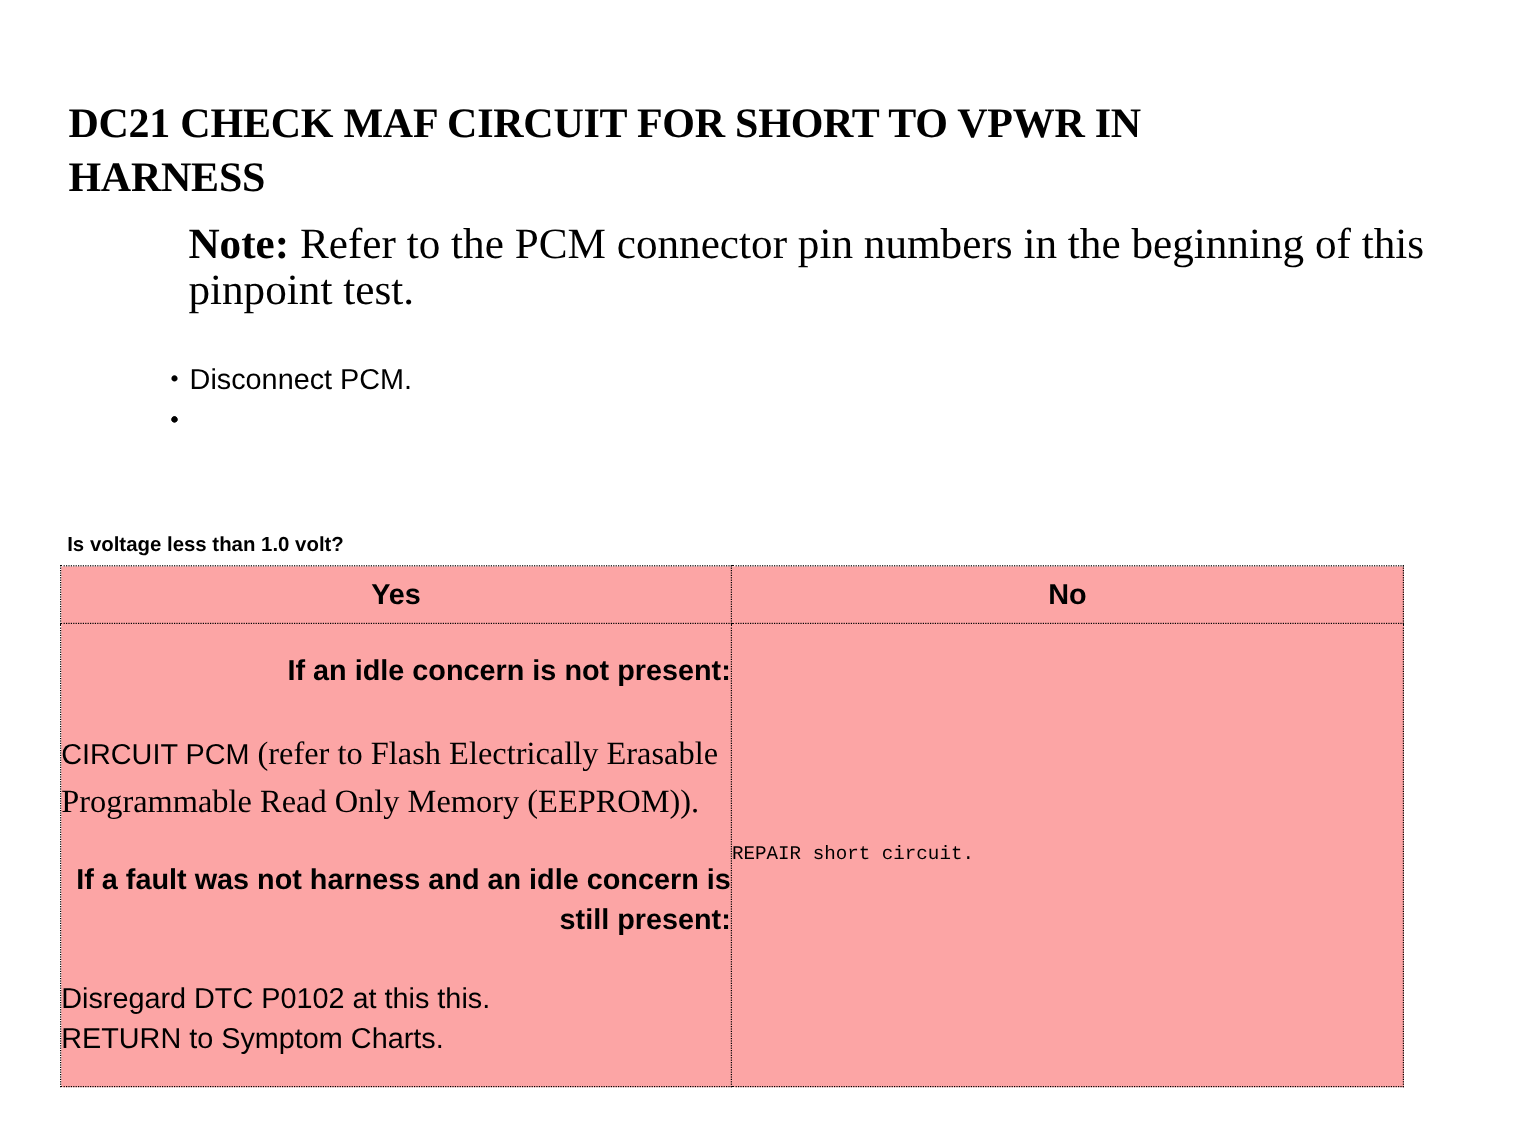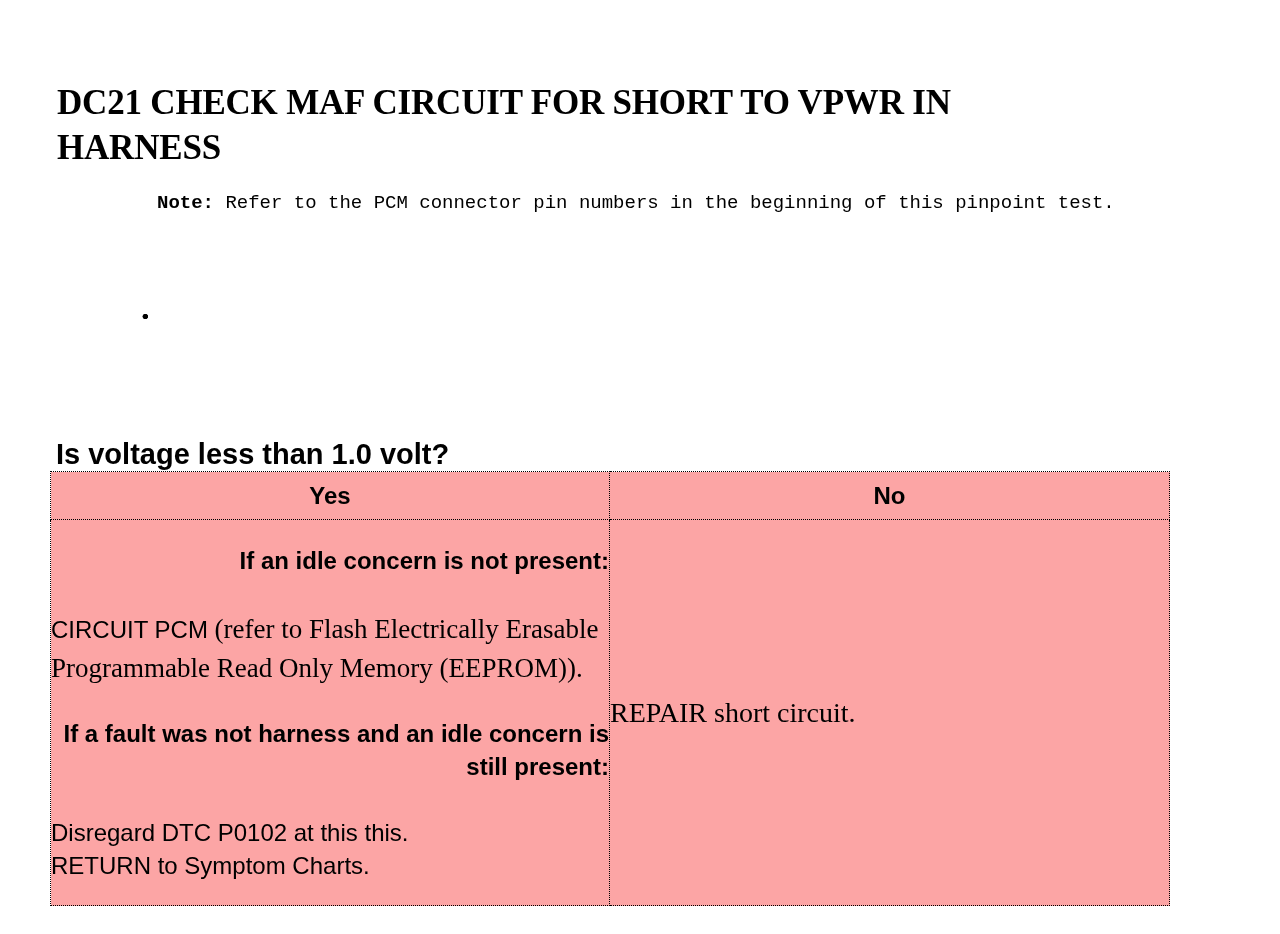--- a/index.html
+++ b/index.html
@@ -37,22 +37,22 @@
     letter-spacing: -0.2px;
     color: #000;
   }
 
   
   .note-block {
     position: absolute;
     left: 157px;
     top: 172px;
     width: 1080px;
-    font-family: Liberation Mono, monospace;
-    font-size: 19px;
+    font-family: Liberation Serif, serif;
+    font-size: 36px;
     line-height: 38px;
     color: #000;
   }
   .note-label {
     font-weight: bold;
   }
 
   
   .steps {
     position: absolute;
@@ -79,21 +79,21 @@
     line-height: 34px;
   }
 
   
   .question {
     position: absolute;
     left: 56px;
     top: 428px;
     font-family: "Liberation Sans", sans-serif;
     font-weight: bold;
-    font-size: 29px;
+    font-size: 17px;
     line-height: 28px;
     white-space: nowrap;
   }
 
   
   .answer-table {
     position: absolute;
     left: 50px;
     top: 459px;
     width: 1119px;
@@ -147,39 +147,39 @@
   .mixed-line {
     font-family: "Liberation Serif", serif;
     font-size: 27px;
     line-height: 38px;
   }
   .mixed-line .sans-part {
     font-family: "Liberation Sans", sans-serif;
     font-size: 24px;
   }
   .no-cell-text {
-    font-family: Liberation Serif, serif;
-    font-size: 28px;
+    font-family: Liberation Mono, monospace;
+    font-size: 16px;
     line-height: 33px;
   }
 </style>
 </head>
 <body>
 
 <div class="page">
 
   <h1 class="doc-title">DC21 CHECK MAF CIRCUIT FOR SHORT TO VPWR IN HARNESS</h1>
 
   <div class="note-block">
     <span class="note-label">Note:</span><span> Refer to the PCM connector pin numbers in the beginning of this pinpoint test.</span>
   </div>
 
   <ul class="steps">
     <li>
-      <span class="bullet-dot">•</span>
+      <span class="bullet-dot">•</span><span>Disconnect PCM.</span>
     </li>
     <li>
       <span class="bullet-dot">•</span>
     </li>
     <li>
       <span class="bullet-dot">•</span>
     </li>
   </ul>
 
   <div class="question">Is voltage less than 1.0 volt?</div>

